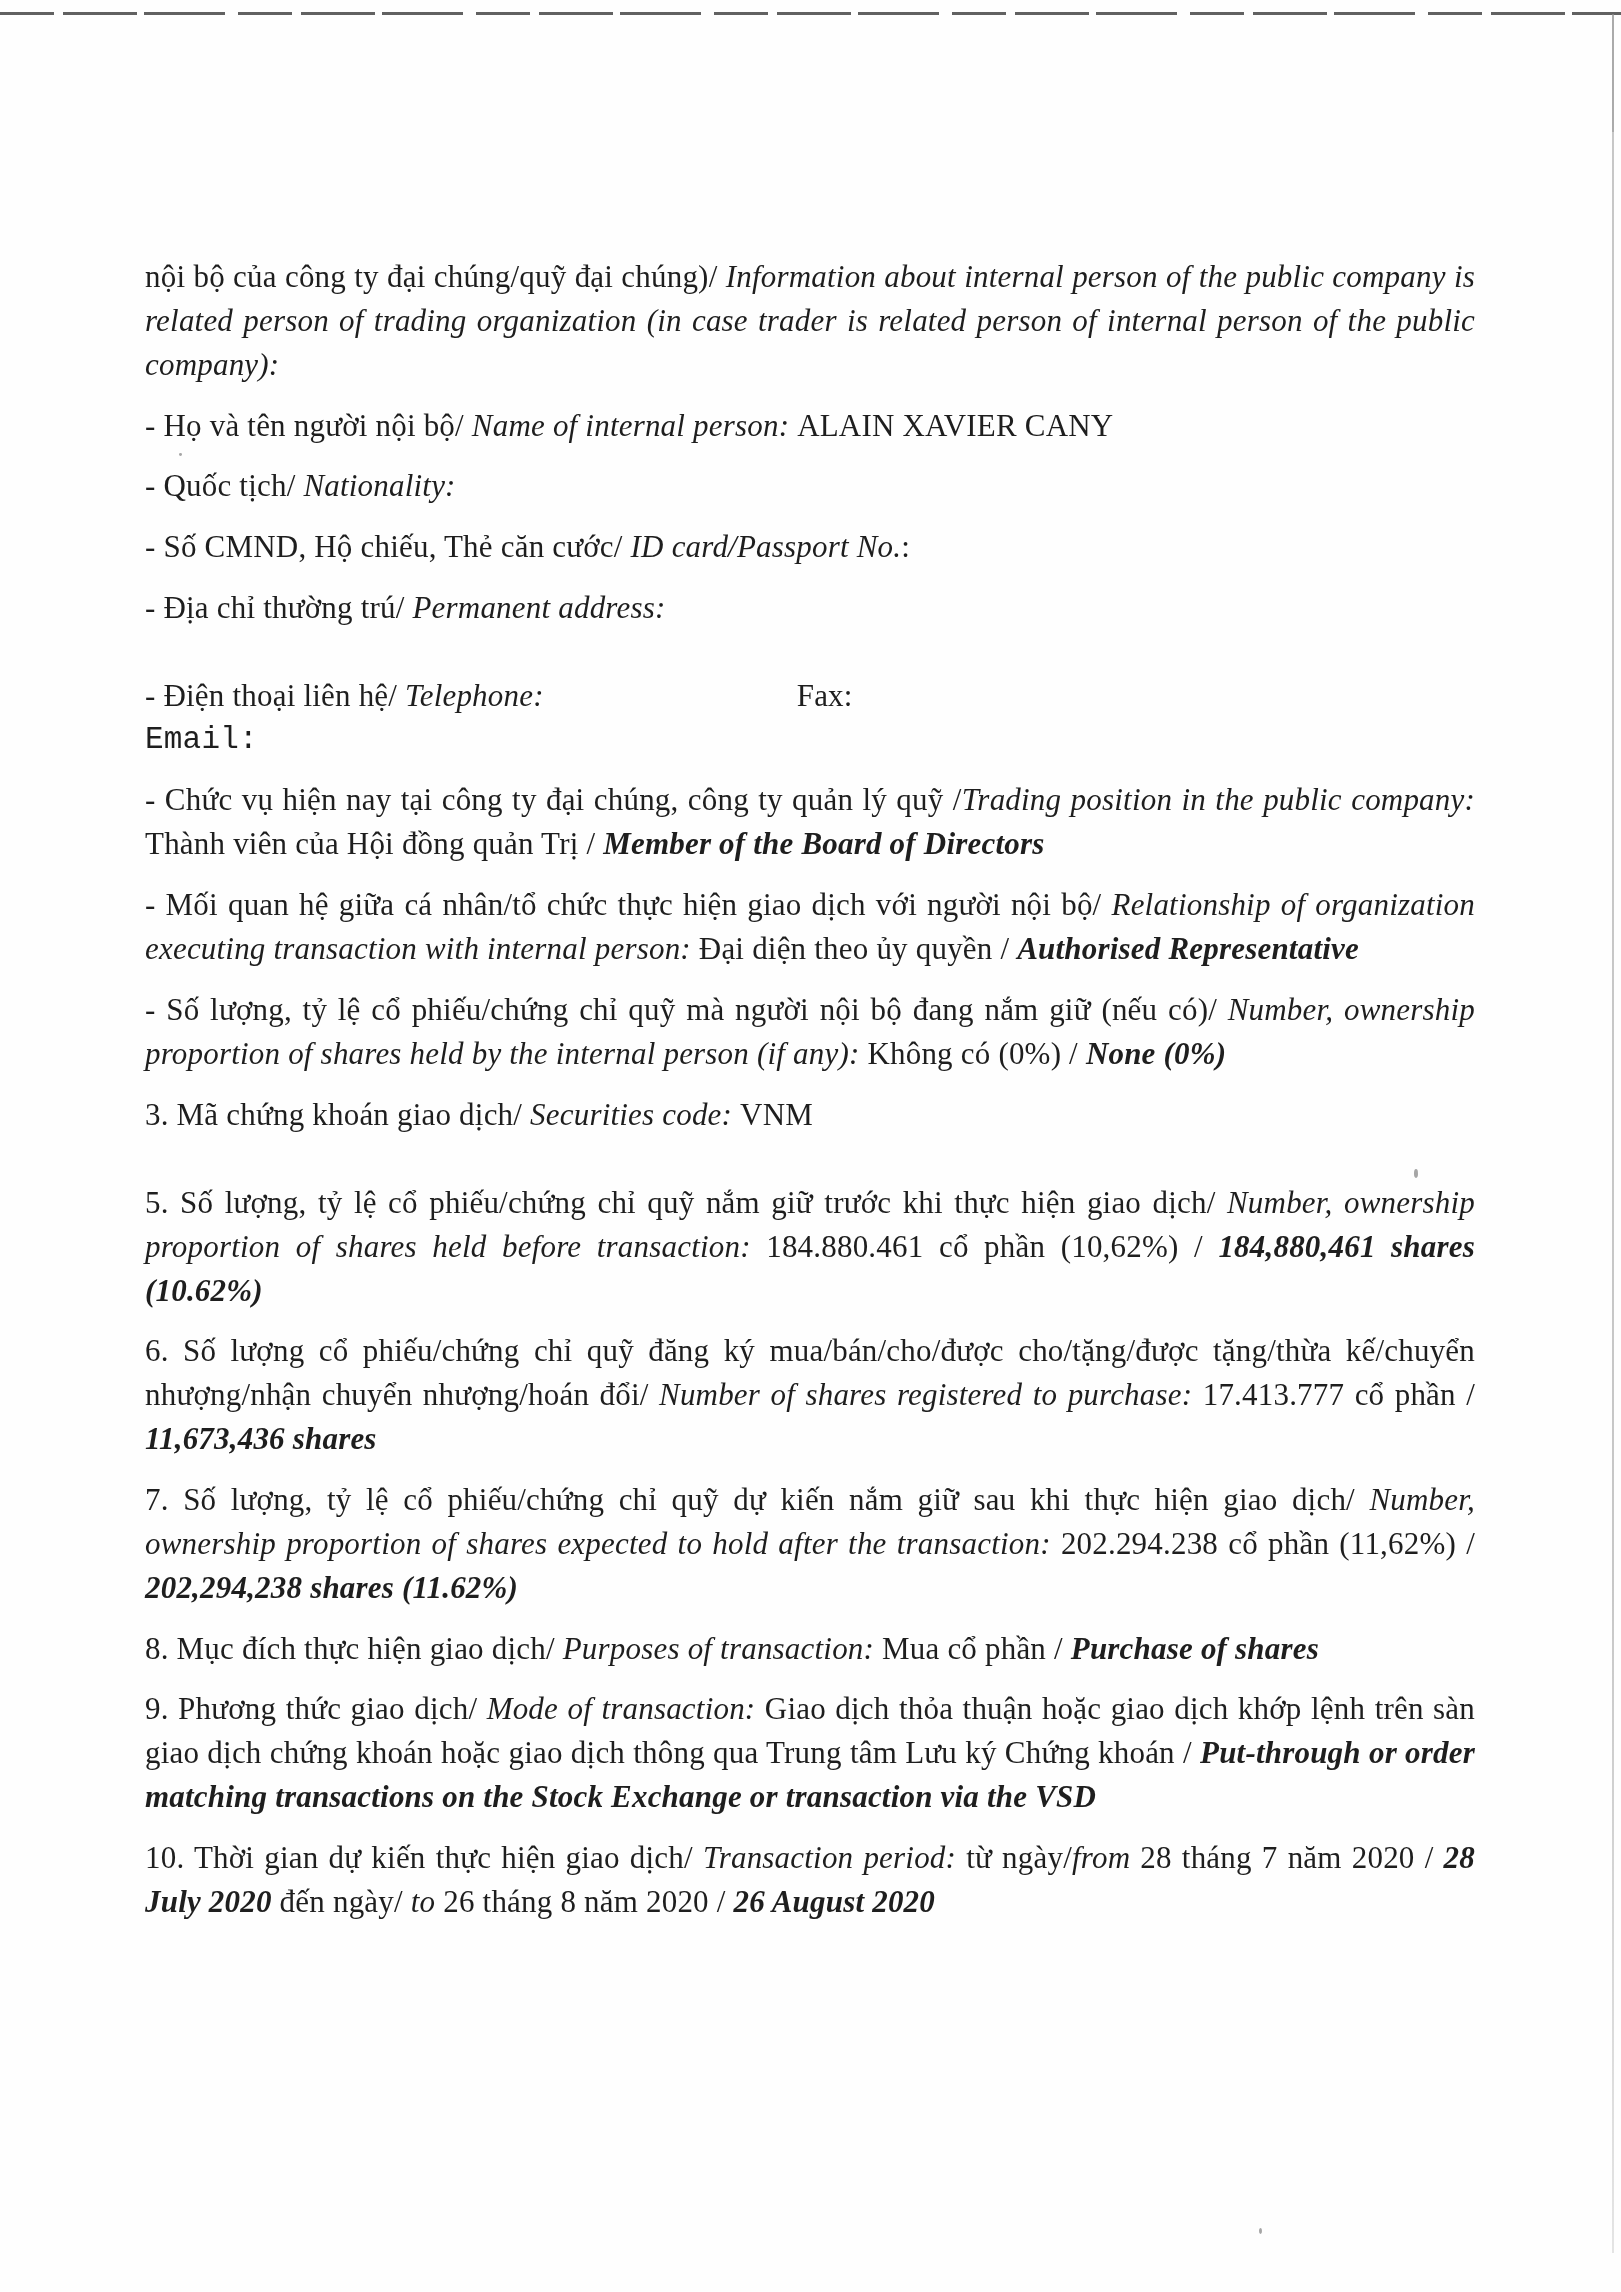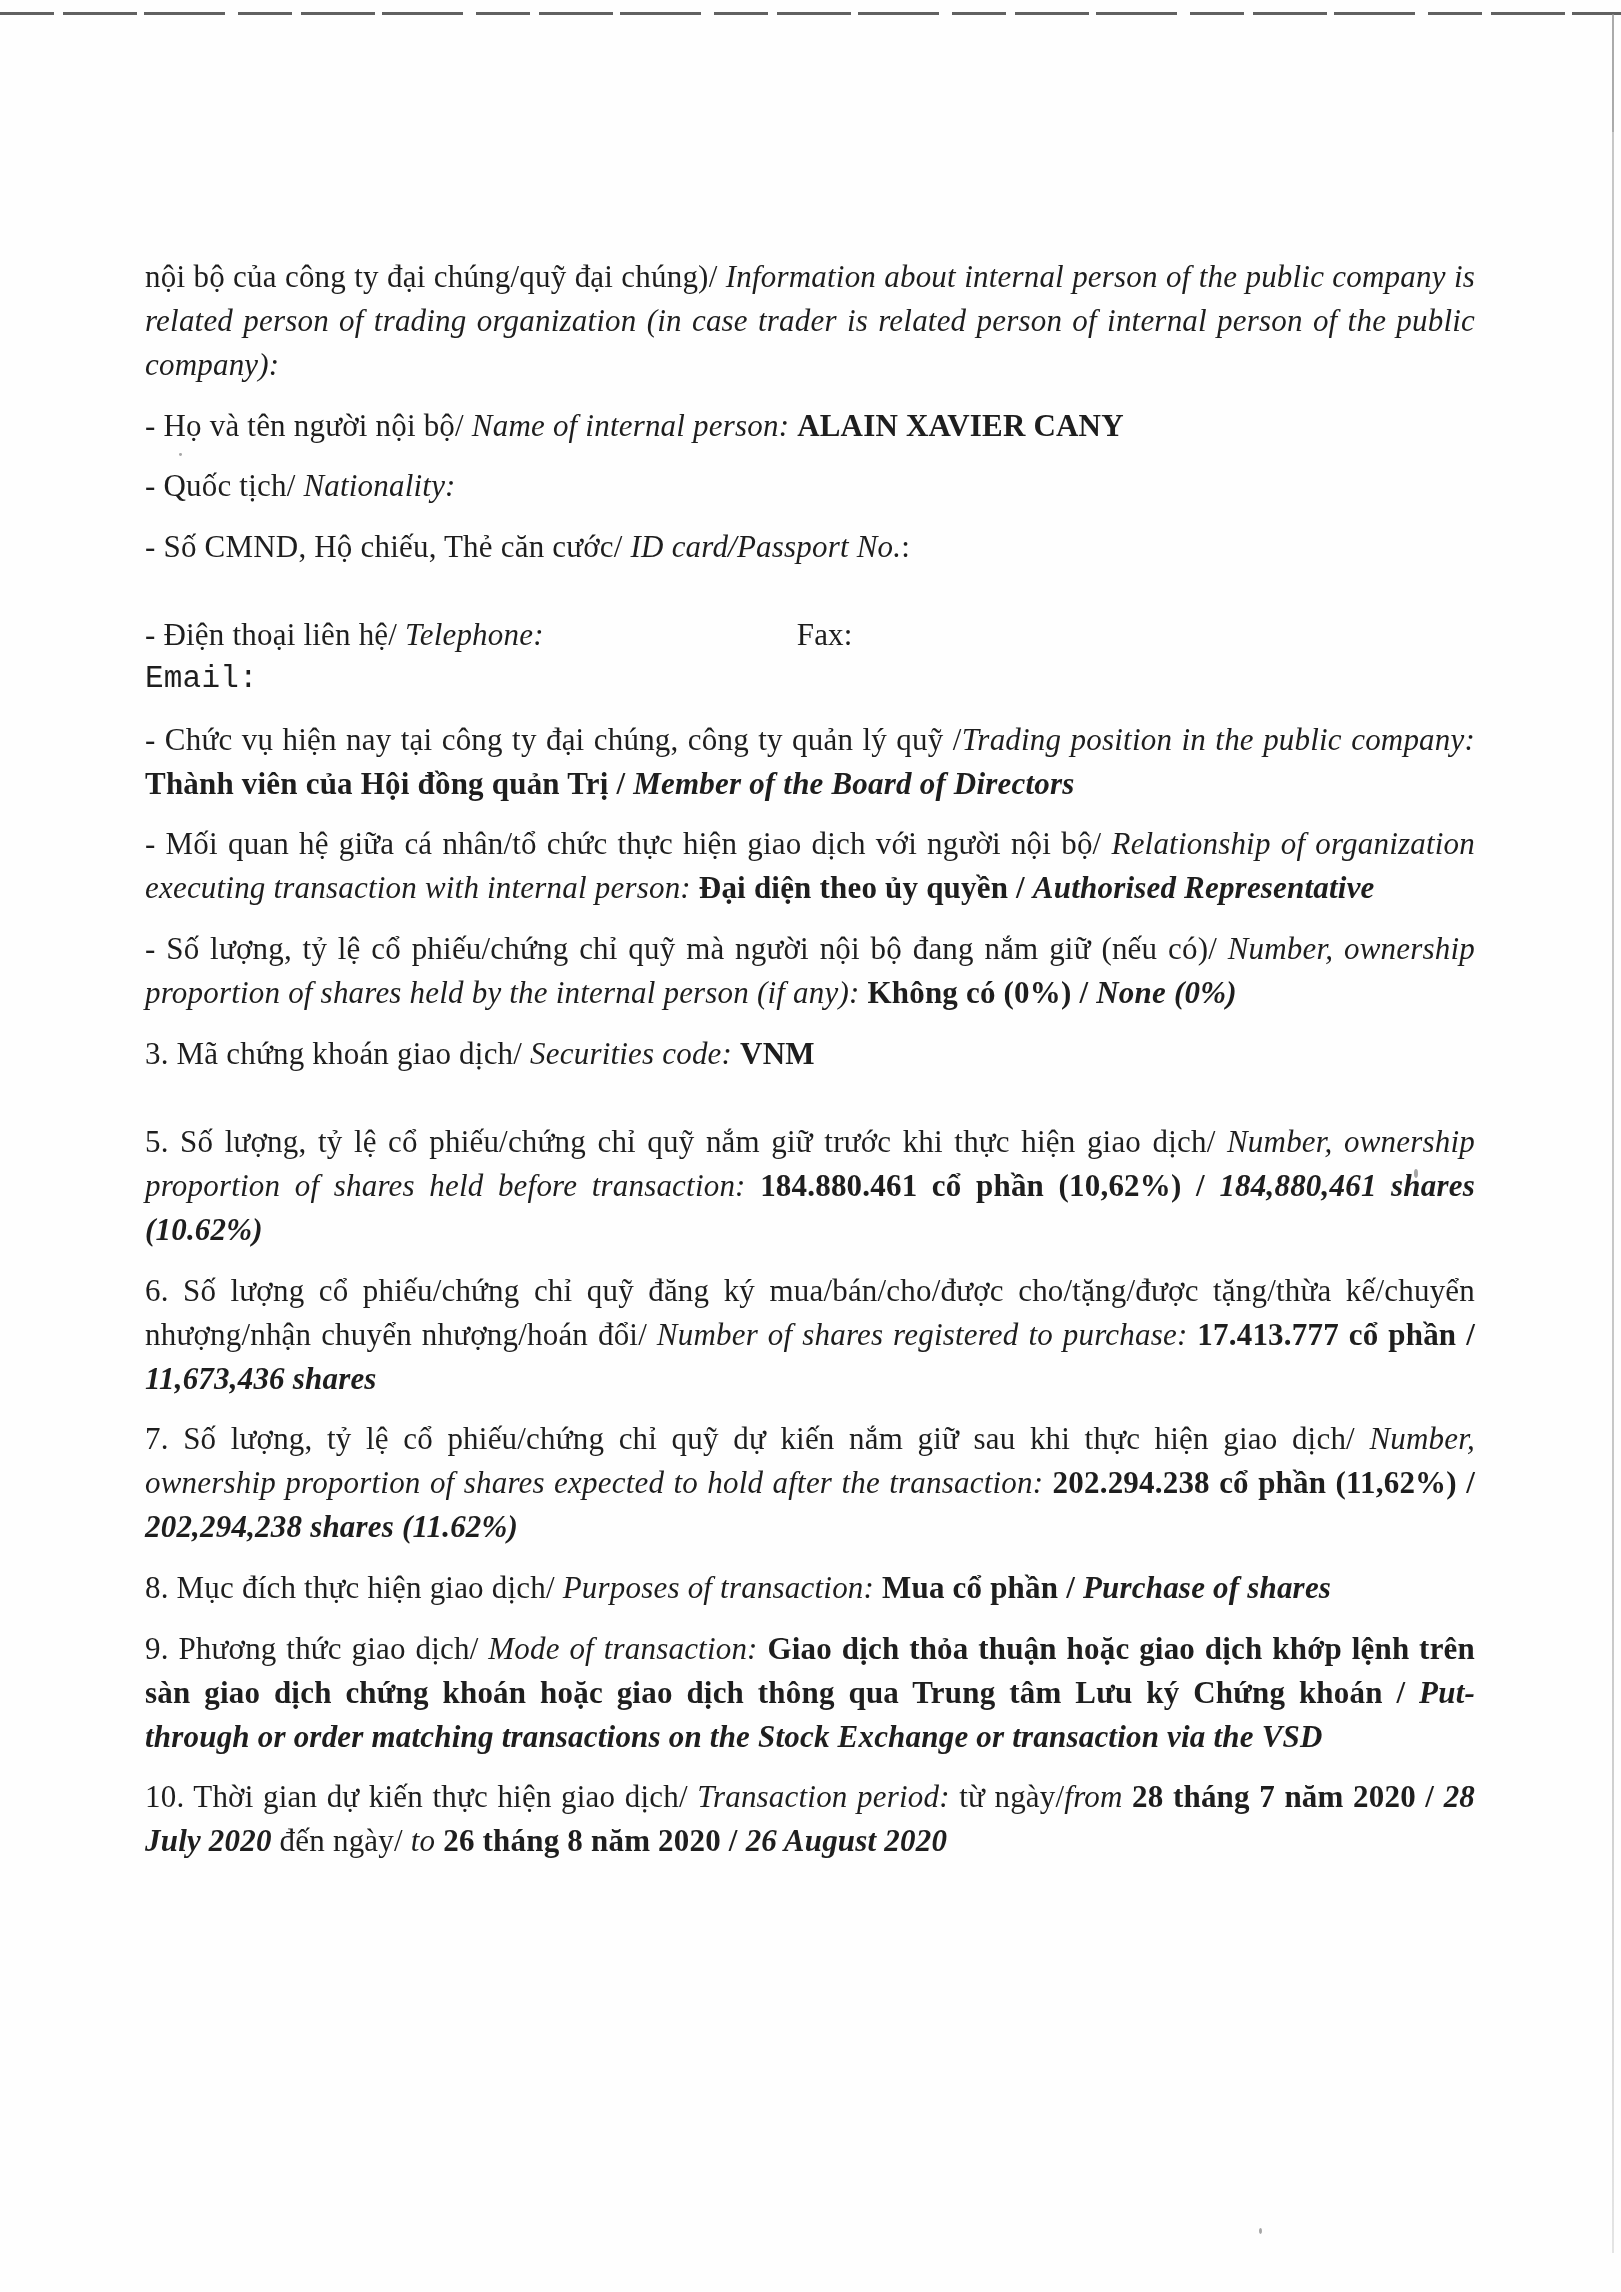--- a/index.html
+++ b/index.html
@@ -47,39 +47,40 @@
     font-size: 31px;
     line-height: 44px;
     text-align: justify;
     margin: 0 0 16.7px 0;
     letter-spacing: 0.2px;
   }
   p.para.gap-large { margin-top: 44px; }
   p.para.tight { margin-top: -16.7px; font-family: Liberation Mono, monospace; }
   .run.r  { font-style: normal; font-weight: 400; }
   .run.i  { font-style: italic; font-weight: 400; }
-  .run.b  { font-style: normal; font-weight: 700; }
+  .run.b  { font-style: normal; font-weight: 400; }
   .run.bi { font-style: italic; font-weight: 700; }
   .spacer { display: inline-block; height: 1px; }
 </style>
 </head>
 <body>
 
 <div class="scan-page">
   <div class="top-line"></div>
   <div class="edge-line"></div>
   <div class="speck s1"></div>
   <div class="speck s2"></div>
   <div class="speck s3"></div>
 
   <main class="document-body">
       <p class="para"><span class="run r">nội bộ của công ty đại chúng/quỹ đại chúng)/ </span><span class="run i">Information about internal person of the public company is related person of trading organization (in case trader is related person of internal person of the public company):</span></p>
       <p class="para"><span class="run r">- Họ và tên người nội bộ/ </span><span class="run i">Name of internal person: </span><span class="run b">ALAIN XAVIER CANY</span></p>
       <p class="para"><span class="run r">- Quốc tịch/ </span><span class="run i">Nationality:</span></p>
       <p class="para"><span class="run r">- Số CMND, Hộ chiếu, Thẻ căn cước/ </span><span class="run i">ID card/Passport No.</span><span class="run r">:</span></p>
+      <p class="para"><span class="run r">- Địa chỉ thường trú/ </span><span class="run i">Permanent address:</span></p>
       <p class="para gap-large"><span class="run r">- Điện thoại liên hệ/ </span><span class="run i">Telephone:</span><span class="spacer" style="width: 253px;"></span><span class="run r">Fax:</span></p>
       <p class="para tight"><span class="run r">Email:</span></p>
       <p class="para"><span class="run r">- Chức vụ hiện nay tại công ty đại chúng, công ty quản lý quỹ /</span><span class="run i">Trading position in the public company: </span><span class="run b">Thành viên của Hội đồng quản Trị</span><span class="run b"> / </span><span class="run bi">Member of the Board of Directors</span></p>
       <p class="para"><span class="run r">- Mối quan hệ giữa cá nhân/tổ chức thực hiện giao dịch với người nội bộ/ </span><span class="run i">Relationship of organization executing transaction with internal person: </span><span class="run b">Đại diện theo ủy quyền</span><span class="run b"> / </span><span class="run bi">Authorised Representative</span></p>
       <p class="para"><span class="run r">- Số lượng, tỷ lệ cổ phiếu/chứng chỉ quỹ mà người nội bộ đang nắm giữ (nếu có)/ </span><span class="run i">Number, ownership proportion of shares held by the internal person (if any): </span><span class="run b">Không có (0%)</span><span class="run b"> / </span><span class="run bi">None (0%)</span></p>
       <p class="para"><span class="run r">3. Mã chứng khoán giao dịch/ </span><span class="run i">Securities code: </span><span class="run b">VNM</span></p>
       <p class="para gap-large"><span class="run r">5. Số lượng, tỷ lệ cổ phiếu/chứng chỉ quỹ nắm giữ trước khi thực hiện giao dịch/ </span><span class="run i">Number, ownership proportion of shares held before transaction: </span><span class="run b">184.880.461 cổ phần (10,62%)</span><span class="run b"> / </span><span class="run bi">184,880,461 shares (10.62%)</span></p>
       <p class="para"><span class="run r">6. Số lượng cổ phiếu/chứng chỉ quỹ đăng ký mua/bán/cho/được cho/tặng/được tặng/thừa kế/chuyển nhượng/nhận chuyển nhượng/hoán đổi/ </span><span class="run i">Number of shares registered to purchase: </span><span class="run b">17.413.777 cổ phần</span><span class="run b"> / </span><span class="run bi">11,673,436 shares</span></p>
       <p class="para"><span class="run r">7. Số lượng, tỷ lệ cổ phiếu/chứng chỉ quỹ dự kiến nắm giữ sau khi thực hiện giao dịch/ </span><span class="run i">Number, ownership proportion of shares expected to hold after the transaction: </span><span class="run b">202.294.238 cổ phần (11,62%)</span><span class="run b"> / </span><span class="run bi">202,294,238 shares (11.62%)</span></p>
       <p class="para"><span class="run r">8. Mục đích thực hiện giao dịch/ </span><span class="run i">Purposes of transaction: </span><span class="run b">Mua cổ phần</span><span class="run b"> / </span><span class="run bi">Purchase of shares</span></p>

